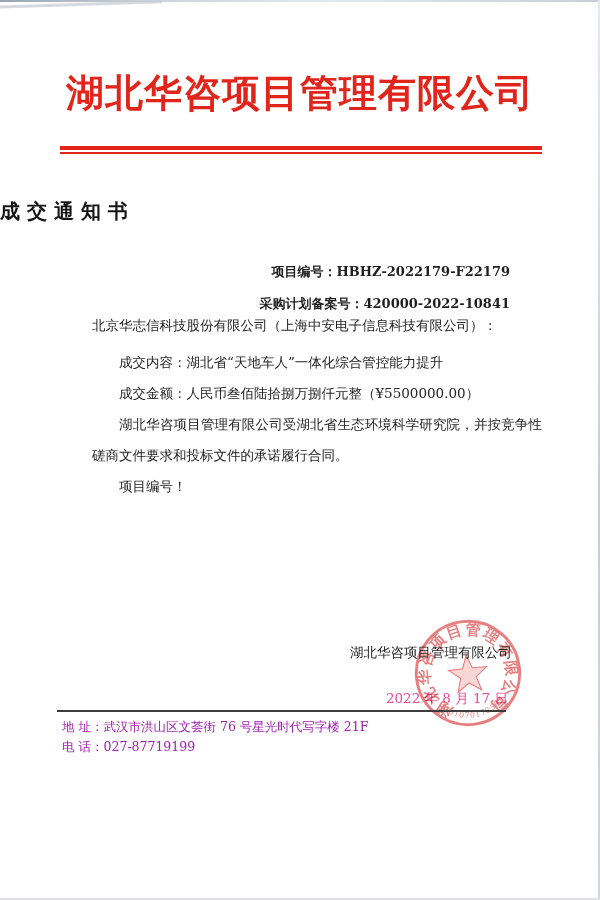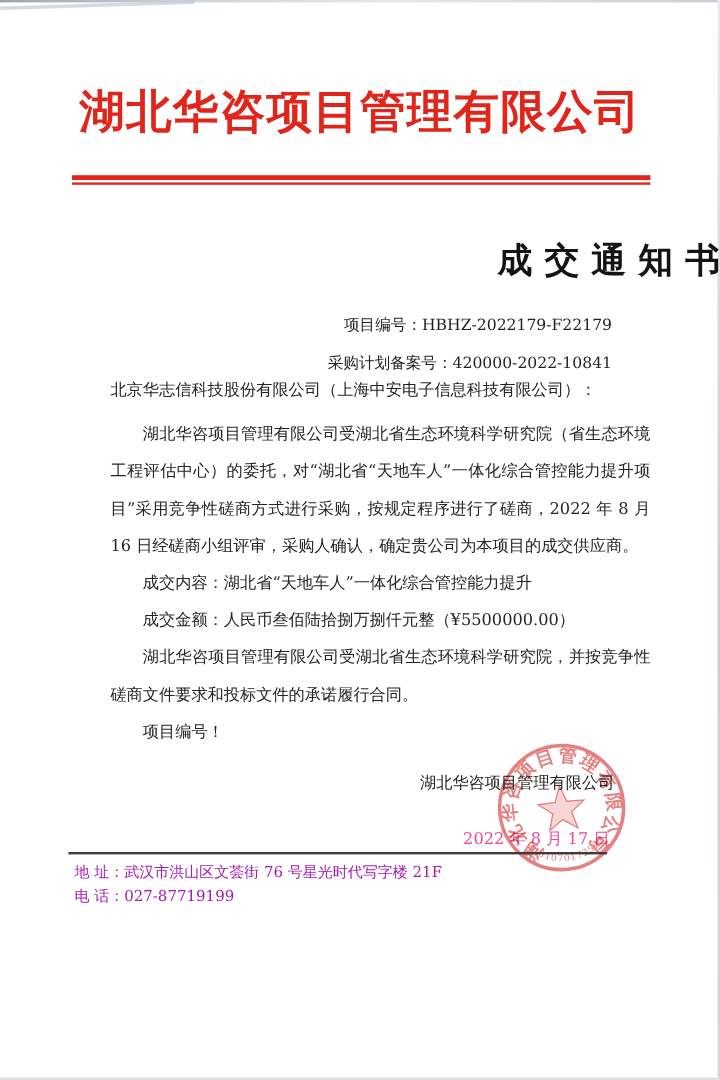--- a/index.html
+++ b/index.html
@@ -15,25 +15,25 @@
     transform:rotate(-1.8deg);opacity:.7;}
   .edge-right{position:absolute;right:0;top:0;width:2px;height:100%;
     background:linear-gradient(180deg,#e6eaee,#c6cdd5 55%,#d2d7dd);}
   .edge-bottom{position:absolute;left:0;bottom:0;width:100%;height:2px;background:#dde1e5;}
 
   .letterhead{position:absolute;top:68px;left:0;right:0;margin:0;text-align:center;
     font-size:38px;line-height:1.3;font-weight:bold;color:var(--accent);letter-spacing:1px;}
   .rule{position:absolute;top:146px;left:60px;right:58px;border-top:4px solid var(--accent);}
   .rule::after{content:"";display:block;margin-top:2px;height:1.5px;background:var(--accent);}
 
-  .doc-title{position:absolute;top:198px;left:0;right:0;margin:0;text-align:right;
-    font-size:29px;font-weight:bold;color:#141414;}
+  .doc-title{position:absolute;top:198px;left:0;right:0;margin:0;text-align:left;
+    font-size:20px;font-weight:bold;color:#141414;}
 
   .meta{position:absolute;top:256px;right:90px;text-align:right;
-    font-size:13px;line-height:32px;color:#1f1f1f;}
+    font-size:13px;line-height:32px;color:#1f1f1f;font-weight:bold;}
   .meta p{margin:0;}
 
   .body{position:absolute;top:310px;left:92px;width:450px;font-size:13.5px;
     line-height:31px;text-align:justify;text-justify:inter-ideograph;color:#242424;}
   .body p{margin:0;}
   .recipient{margin:0 0 6px 0 !important;white-space:nowrap;}
   .indent{text-indent:2em;}
 
   .sign-company{position:absolute;top:644px;right:88px;font-size:13.5px;color:#242424;}
   .sign-date{position:absolute;top:690px;right:92px;font-size:13.5px;color:#ec4899;}
@@ -65,21 +65,20 @@
 
   <h2 class="doc-title" data-name="doc-title">成 交 通 知 书</h2>
 
   <div class="meta" data-name="meta-block">
     <p data-name="project-number">项目编号：HBHZ-2022179-F22179</p>
     <p data-name="procurement-plan-number">采购计划备案号：420000-2022-10841</p>
   </div>
 
   <div class="body" data-name="letter-body">
     <p class="recipient" data-name="recipient-line">北京华志信科技股份有限公司（上海中安电子信息科技有限公司）：</p>
-    <p class="indent" data-name="award-paragraph">湖北华咨项目管理有限公司受湖北省生态环境科学研究院（省生态环境工程评估中心）的委托，对“湖北省“天地车人”一体化综合管控能力提升项目”采用竞争性磋商方式进行采购，按规定程序进行了磋商，2022 年 8 月 16 日经磋商小组评审，采购人确认，确定贵公司为本项目的成交供应商。</p>
     <p class="indent" data-name="award-content-line">成交内容：湖北省“天地车人”一体化综合管控能力提升</p>
     <p class="indent" data-name="award-amount-line">成交金额：人民币叁佰陆拾捌万捌仟元整（¥5500000.00）</p>
     <p class="indent" data-name="contract-paragraph">湖北华咨项目管理有限公司受湖北省生态环境科学研究院，并按竞争性磋商文件要求和投标文件的承诺履行合同。</p>
     <p class="indent" data-name="closing-line">项目编号！</p>
   </div>
 
   <div class="sign-company" data-name="signature-company">湖北华咨项目管理有限公司</div>
   <div class="sign-date" data-name="signature-date">2022 年 8 月 17 日</div>
 
   <div class="stamp" data-name="company-seal-stamp">

